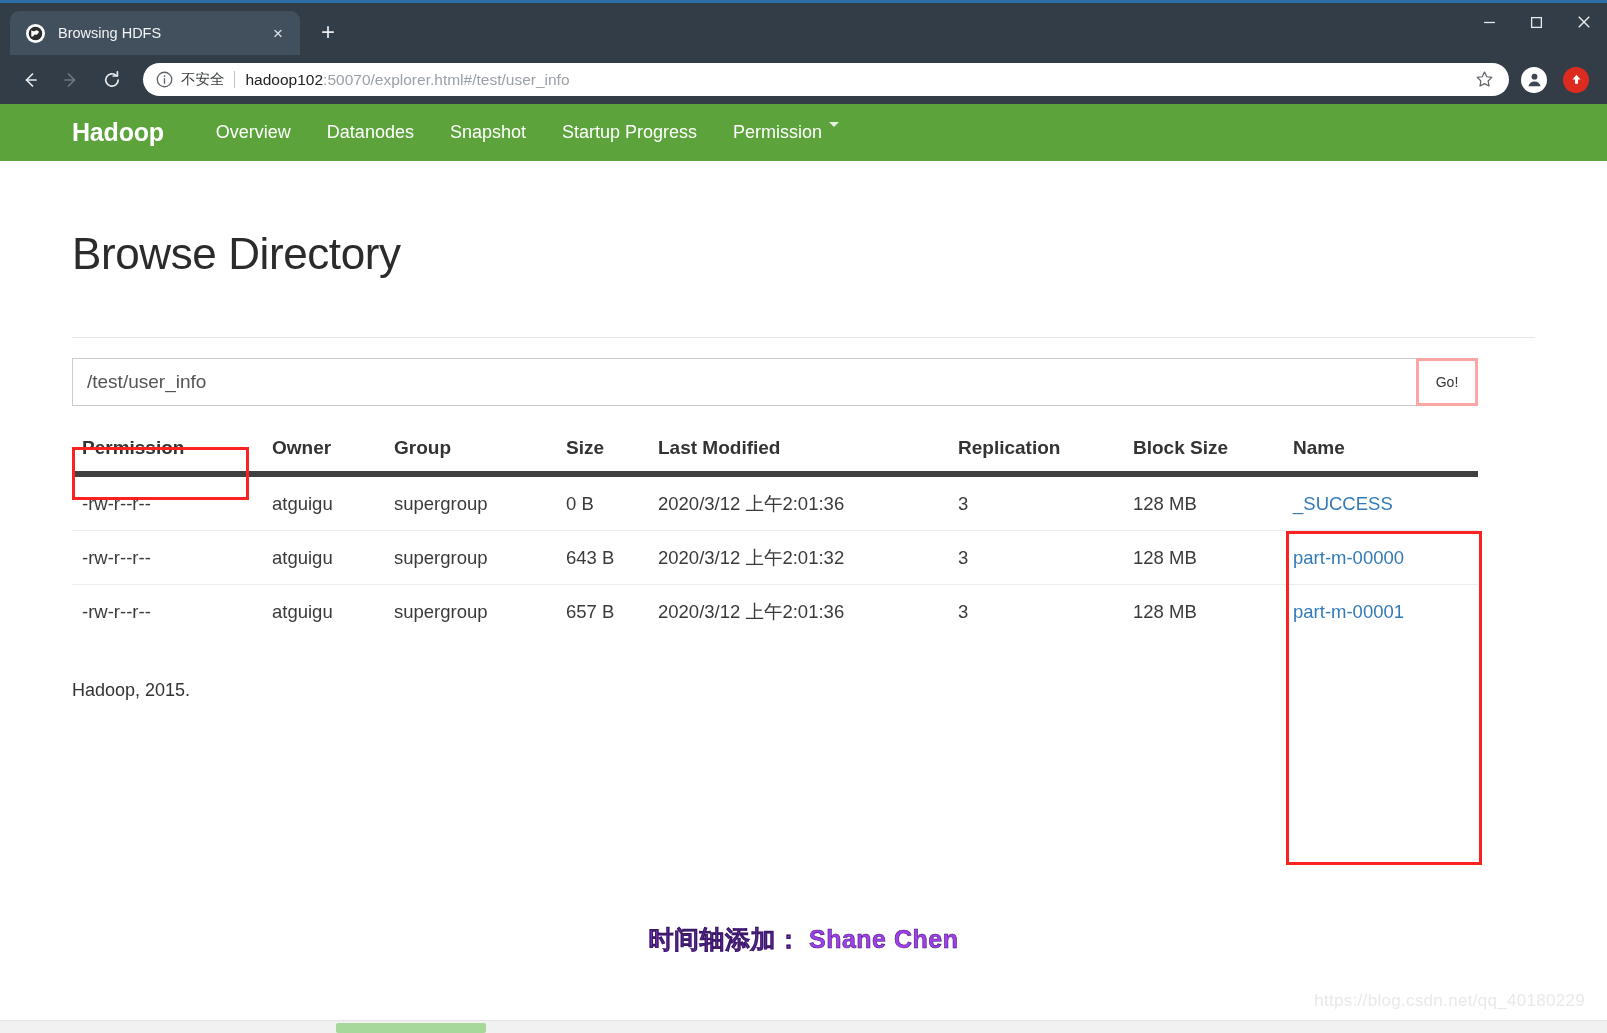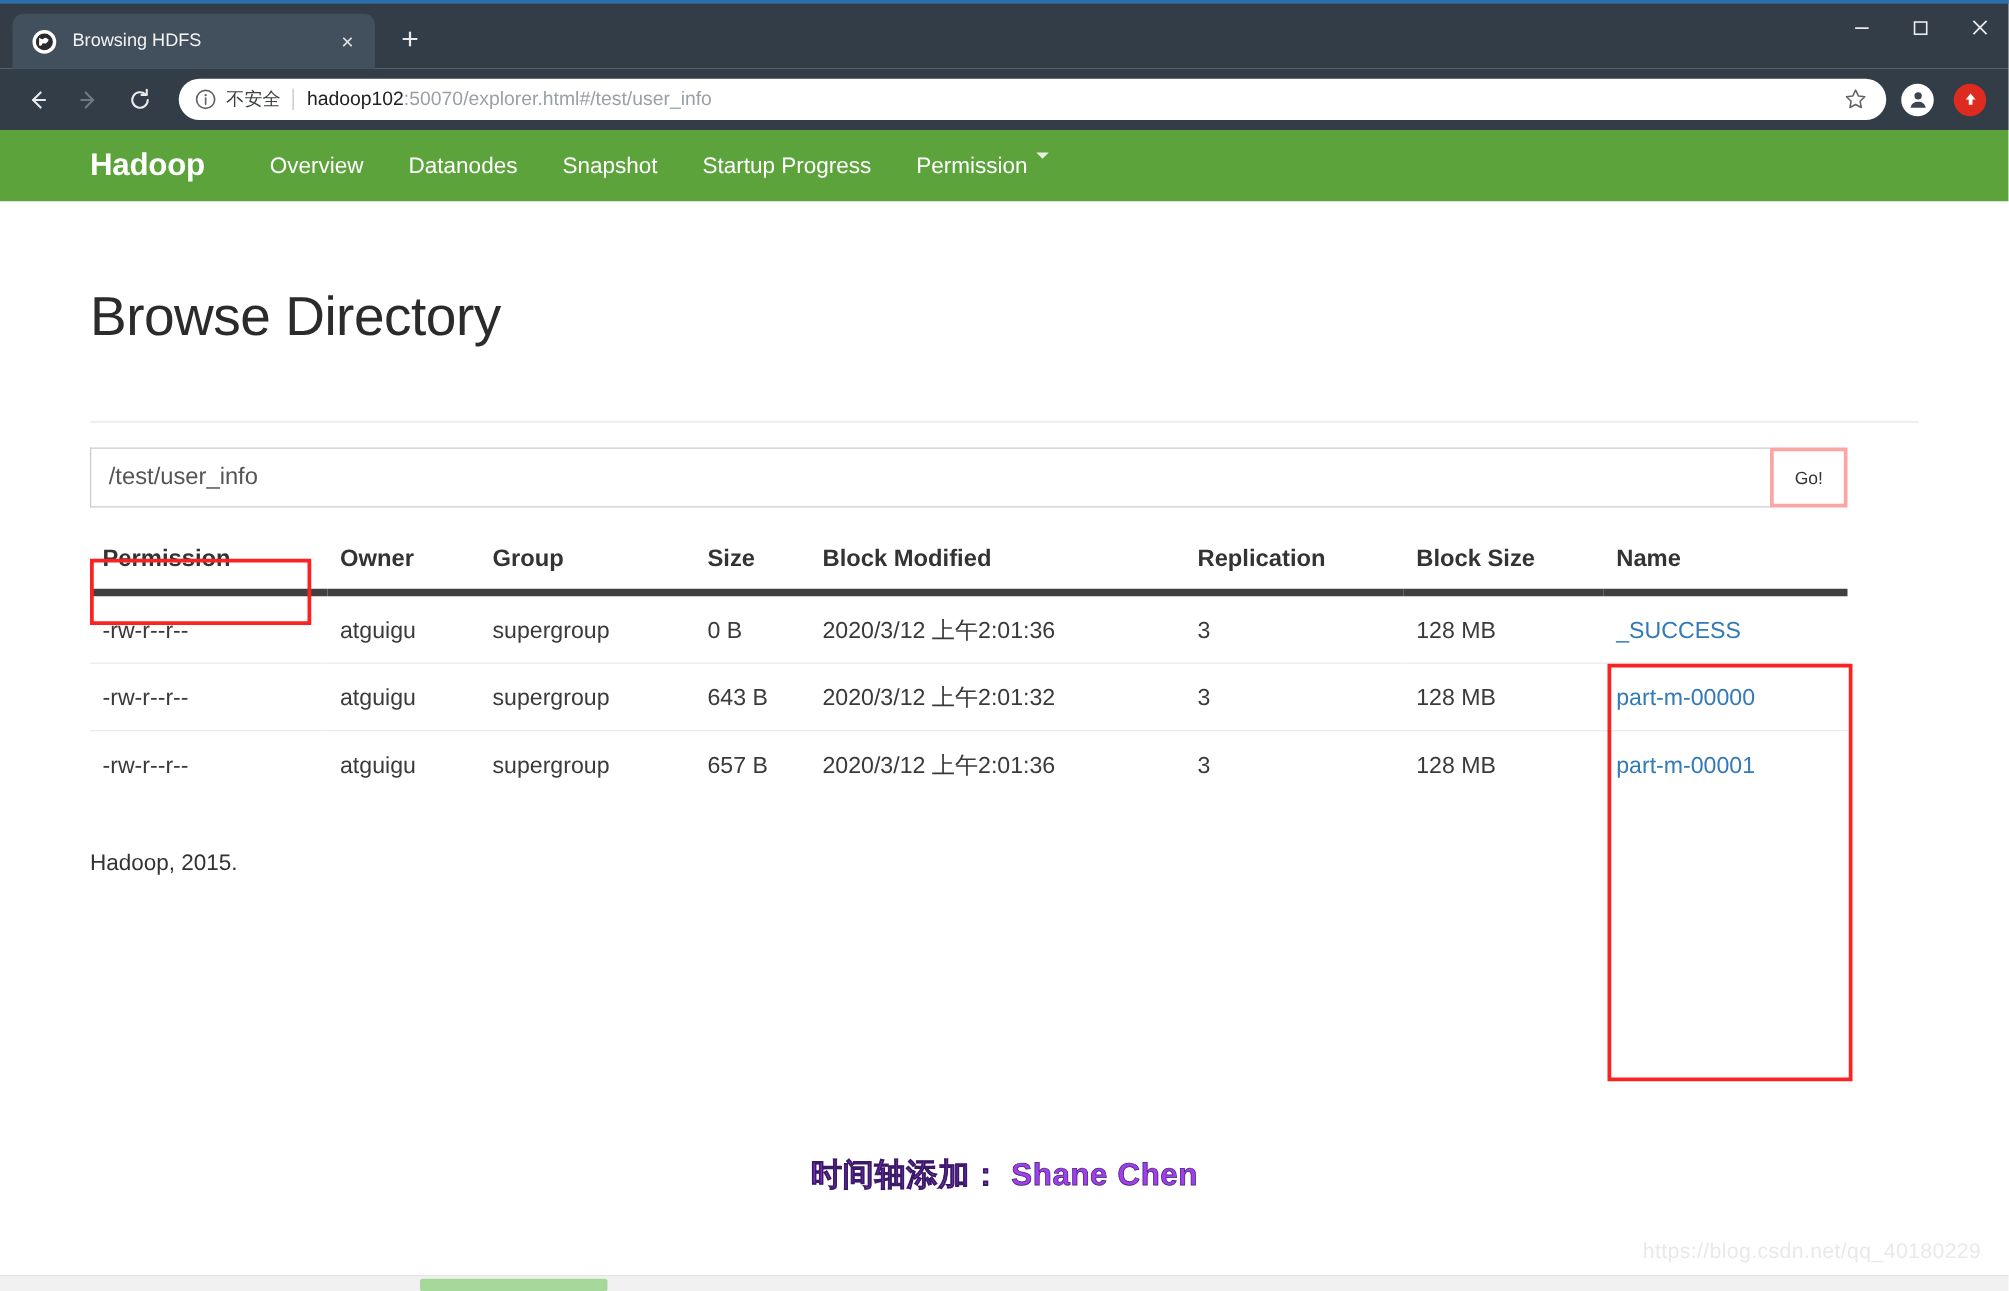--- a/index.html
+++ b/index.html
@@ -443,21 +443,21 @@
         <button class="go-btn">Go!</button>
       </div>
 
       <table class="files">
         <thead>
           <tr>
             <th class="col-perm">Permission</th>
             <th class="col-owner">Owner</th>
             <th class="col-group">Group</th>
             <th class="col-size">Size</th>
-            <th class="col-mod">Block Modified</th>
+            <th class="col-mod">Last Modified</th>
             <th class="col-repl">Replication</th>
             <th class="col-block">Block Size</th>
             <th class="col-name">Name</th>
           </tr>
         </thead>
         <tbody>
           <tr>
             <td>-rw-r--r--</td>
             <td>atguigu</td>
             <td>supergroup</td>

